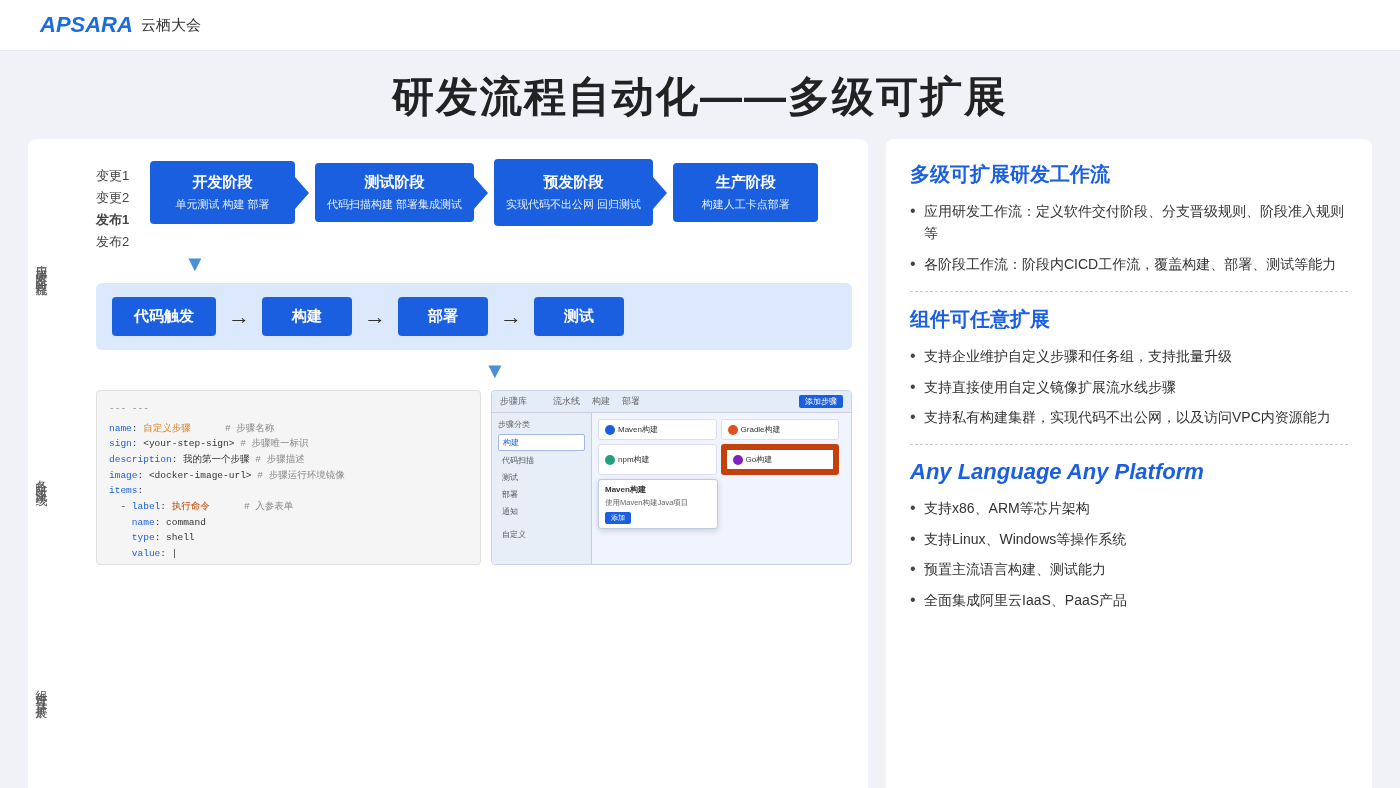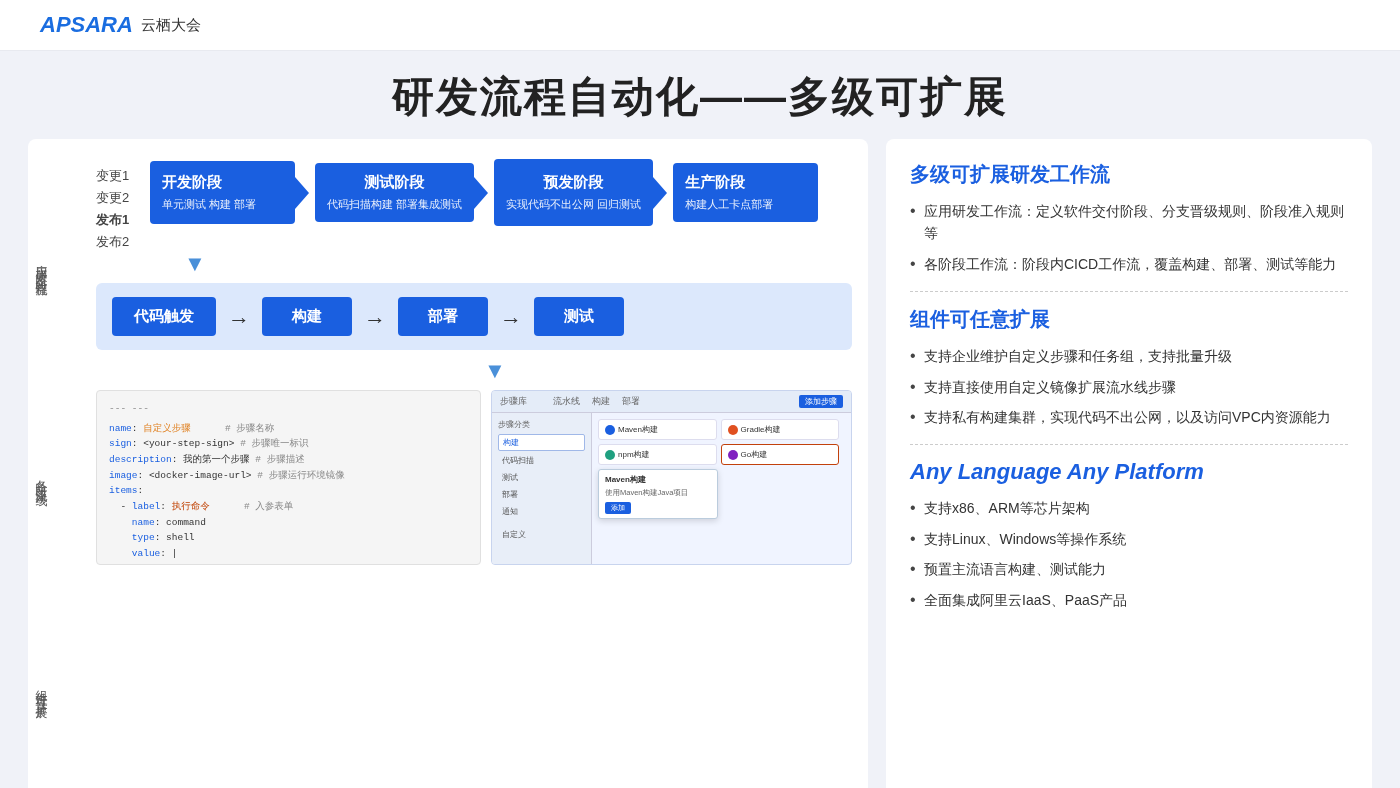--- a/index.html
+++ b/index.html
@@ -160,39 +160,39 @@
 
       <div style="display:flex; flex-direction:column; gap:4px; margin-right:10px; padding-top:8px; min-width:44px;">
         <span style="font-size:13px; color:#444;">变更1</span>
         <span style="font-size:13px; color:#444;">变更2</span>
         <span style="font-size:13px; color:#444;font-weight:bold;">发布1</span>
         <span style="font-size:13px; color:#444;">发布2</span>
       </div>
 
       <div style="display:flex; align-items:center; gap:0; flex:1;">
 
-        <div style="background:#1a5fe0; color:white; border-radius:4px; padding:12px 12px; text-align:left; position:relative; min-width:145px; margin-right:20px;">
+        <div style="background:#1a5fe0; color:white; border-radius:4px; padding:12px 12px; text-align:center; position:relative; min-width:145px; margin-right:20px;">
           <div style="font-size:15px; font-weight:bold; margin-bottom:5px;">开发阶段</div>
           <div style="font-size:11px; opacity:0.9;">单元测试  构建   部署</div>
           <div style="position:absolute; right:-14px; top:50%; transform:translateY(-50%); width:0; height:0; border-top:16px solid transparent; border-bottom:16px solid transparent; border-left:14px solid #1a5fe0; z-index:2;"></div>
         </div>
 
         <div style="background:#1a5fe0; color:white; border-radius:4px; padding:10px 12px; text-align:center; position:relative; min-width:145px; margin-right:20px;">
           <div style="font-size:15px; font-weight:bold; margin-bottom:5px;">测试阶段</div>
           <div style="font-size:11px; opacity:0.9;">代码扫描构建 部署集成测试</div>
           <div style="position:absolute; right:-14px; top:50%; transform:translateY(-50%); width:0; height:0; border-top:16px solid transparent; border-bottom:16px solid transparent; border-left:14px solid #1a5fe0; z-index:2;"></div>
         </div>
 
         <div style="background:#1a5fe0; color:white; border-radius:4px; padding:14px 12px; text-align:center; position:relative; min-width:145px; margin-right:20px;">
           <div style="font-size:15px; font-weight:bold; margin-bottom:5px;">预发阶段</div>
           <div style="font-size:11px; opacity:0.9;">实现代码不出公网 回归测试</div>
           <div style="position:absolute; right:-14px; top:50%; transform:translateY(-50%); width:0; height:0; border-top:16px solid transparent; border-bottom:16px solid transparent; border-left:14px solid #1a5fe0; z-index:2;"></div>
         </div>
 
-        <div style="background:#1a5fe0; color:white; border-radius:4px; padding:10px 12px; text-align:left; min-width:145px;">
+        <div style="background:#1a5fe0; color:white; border-radius:4px; padding:10px 12px; text-align:center; min-width:145px;">
           <div style="font-size:15px; font-weight:bold; margin-bottom:5px;">生产阶段</div>
           <div style="font-size:11px; opacity:0.9;">构建人工卡点部署</div>
         </div>
 
       </div>
     </div>
 
     <div style="margin-left:140px; margin-bottom:6px;">
       <span style="font-size:22px; color:#4a90d9; display:block;">▼</span>
     </div>
@@ -261,21 +261,21 @@
                 <span>Maven构建</span>
               </div>
               <div style="background:white; border:1px solid #dde; border-radius:3px; padding:4px 6px; font-size:8px; color:#333; width:48%; display:flex; align-items:center; gap:3px;">
                 <span style="width:10px; height:10px; background:#e05020; border-radius:50%; flex-shrink:0;"></span>
                 <span>Gradle构建</span>
               </div>
               <div style="background:white; border:1px solid #dde; border-radius:3px; padding:4px 6px; font-size:8px; color:#333; width:48%; display:flex; align-items:center; gap:3px;">
                 <span style="width:10px; height:10px; background:#20a080; border-radius:50%; flex-shrink:0;"></span>
                 <span>npm构建</span>
               </div>
-              <div style="background:white; border:1px solid #c2410c; border-radius:3px; padding:4px 6px; font-size:8px; color:#333; width:48%; display:flex; align-items:center; gap:3px;">
+              <div style="background:white; border:6px solid #c2410c; border-radius:3px; padding:4px 6px; font-size:8px; color:#333; width:48%; display:flex; align-items:center; gap:3px;">
                 <span style="width:10px; height:10px; background:#8020c0; border-radius:50%; flex-shrink:0;"></span>
                 <span>Go构建</span>
               </div>
             </div>
 
             <div style="background:white; border:1px solid #bcd; border-radius:3px; padding:4px 6px; margin-top:4px; font-size:8px; color:#333; box-shadow:0 2px 6px rgba(0,0,0,0.15); max-width:120px;">
               <div style="font-size:8px; font-weight:bold; margin-bottom:2px;">Maven构建</div>
               <div style="font-size:7.5px; color:#666; line-height:1.5;">使用Maven构建Java项目</div>
               <div style="margin-top:4px; display:flex; gap:4px;">
                 <span style="background:#1a5fe0; color:white; padding:1px 6px; border-radius:2px; font-size:7px; cursor:pointer;">添加</span>

